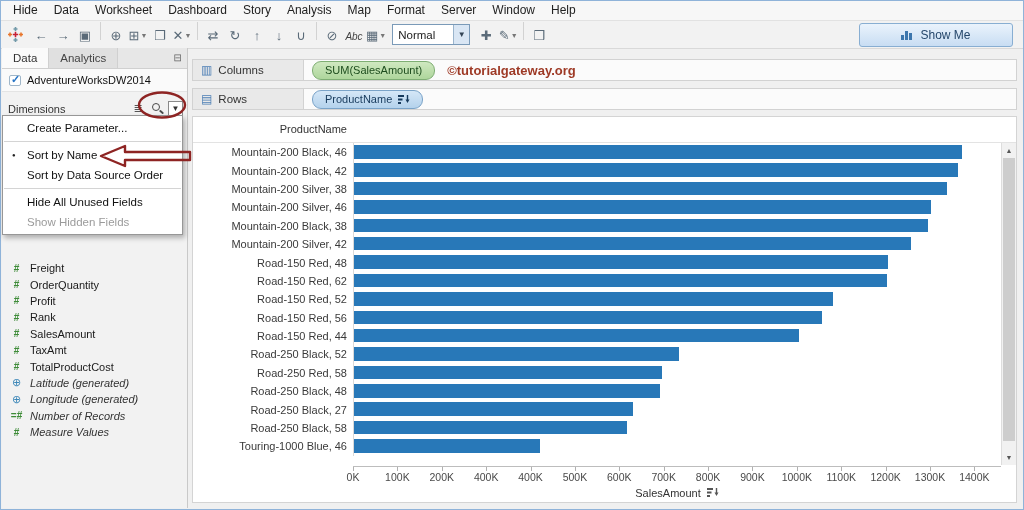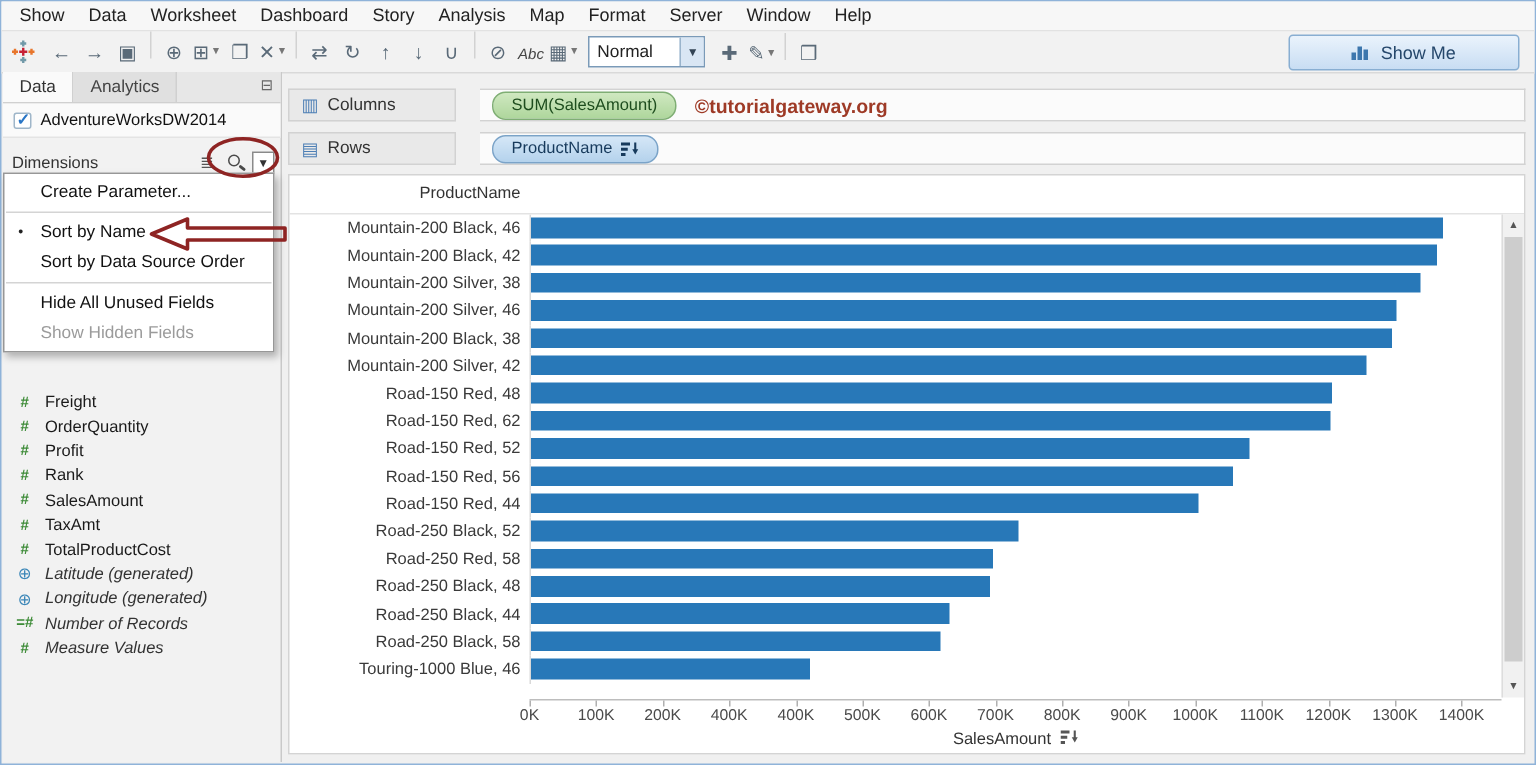--- a/index.html
+++ b/index.html
@@ -43,21 +43,21 @@
   .fields{position:absolute;top:212px;left:0;right:0;}
   .field{height:16.4px;display:flex;align-items:center;gap:6px;padding-left:7px;font-size:11px;color:#1a1a1a;}
   .field .fic{width:15px;flex:none;color:#3d8b37;font-weight:bold;font-size:10px;text-align:center;font-style:normal;}
   .field .fic.globe{color:#3c87b8;font-weight:normal;font-size:11px;}
   .field.italic .flabel{font-style:italic;color:#333;}
   
   .shelf{position:absolute;left:191px;right:6px;height:22px;display:flex;}
   .shelf.columns{top:58px;} .shelf.rows{top:87px;}
   .shelf-label{width:112px;background:#e9e9e9;border:1px solid #d2d2d2;display:flex;align-items:center;gap:6px;padding-left:8px;font-size:11.5px;color:#333;box-sizing:border-box;flex:none;}
   .shelf-ic{color:#4d7fb5;font-size:12px;}
-  .shelf-area{flex:1;background:#fbfbfb;border:1px solid #d2d2d2;border-left:none;display:flex;align-items:center;padding-left:8px;gap:12px;box-sizing:border-box;margin-left:16px;}
+  .shelf-area{flex:1;background:#fbfbfb;border:1px solid #d2d2d2;border-left:none;display:flex;align-items:center;padding-left:8px;gap:12px;box-sizing:border-box;}
   .pill{height:17px;line-height:17px;border-radius:9px;padding:0 12px;font-size:11px;display:flex;align-items:center;gap:6px;}
   .pill.green{background:linear-gradient(var(--color-pill_measure_bg,#cfe8c0),#aed69c);border:1px solid #7fae74;color:#1e4d1e;}
   .pill.blue{background:linear-gradient(var(--color-pill_dimension_bg,#d5e7f7),#b4d2ec);border:1px solid #7aa3c8;color:#173a5c;}
   .watermark{font-weight:bold;font-size:13px;color:var(--color-watermark,#9e3a26);}
   .sort-ic{fill:currentColor;}
   
   .chart{position:absolute;left:191px;top:115px;right:6px;bottom:6px;background:#fff;border:1px solid #d4d4d4;box-sizing:border-box;}
   .chart-header{height:25px;position:relative;border-bottom:1px solid #e3e3e3;}
   .chart-header .hdr{position:absolute;left:0;top:6px;width:154px;text-align:right;font-size:11px;color:#333;}
   .rows-wrap{position:absolute;top:26px;left:0;right:15px;bottom:37px;overflow:hidden;}
@@ -85,21 +85,21 @@
   
   .ann{position:absolute;z-index:60;pointer-events:none;}
   .ann *{stroke:var(--color-annotation,#8e2423);fill:none;}
 </style>
 </head>
 <body>
 
 <div class="window">
 
   <div class="menubar" id="menubar">
-      <span class="menu-item">Show</span>
+      <span class="menu-item">Hide</span>
       <span class="menu-item">Data</span>
       <span class="menu-item">Worksheet</span>
       <span class="menu-item">Dashboard</span>
       <span class="menu-item">Story</span>
       <span class="menu-item">Analysis</span>
       <span class="menu-item">Map</span>
       <span class="menu-item">Format</span>
       <span class="menu-item">Server</span>
       <span class="menu-item">Window</span>
       <span class="menu-item">Help</span>
@@ -356,21 +356,21 @@
             <span class="bar" style="width: 47.6712%;"></span>
           </span>
         </div>
         <div class="crow">
           <span class="clabel">Road-250 Black, 48</span>
           <span class="cbars">
             <span class="bar" style="width: 47.3288%;"></span>
           </span>
         </div>
         <div class="crow">
-          <span class="clabel">Road-250 Black, 44</span>
+          <span class="clabel">Road-250 Black, 27</span>
           <span class="cbars">
             <span class="bar" style="width: 43.1507%;"></span>
           </span>
         </div>
         <div class="crow">
           <span class="clabel">Road-250 Black, 58</span>
           <span class="cbars">
             <span class="bar" style="width: 42.1918%;"></span>
           </span>
         </div>

